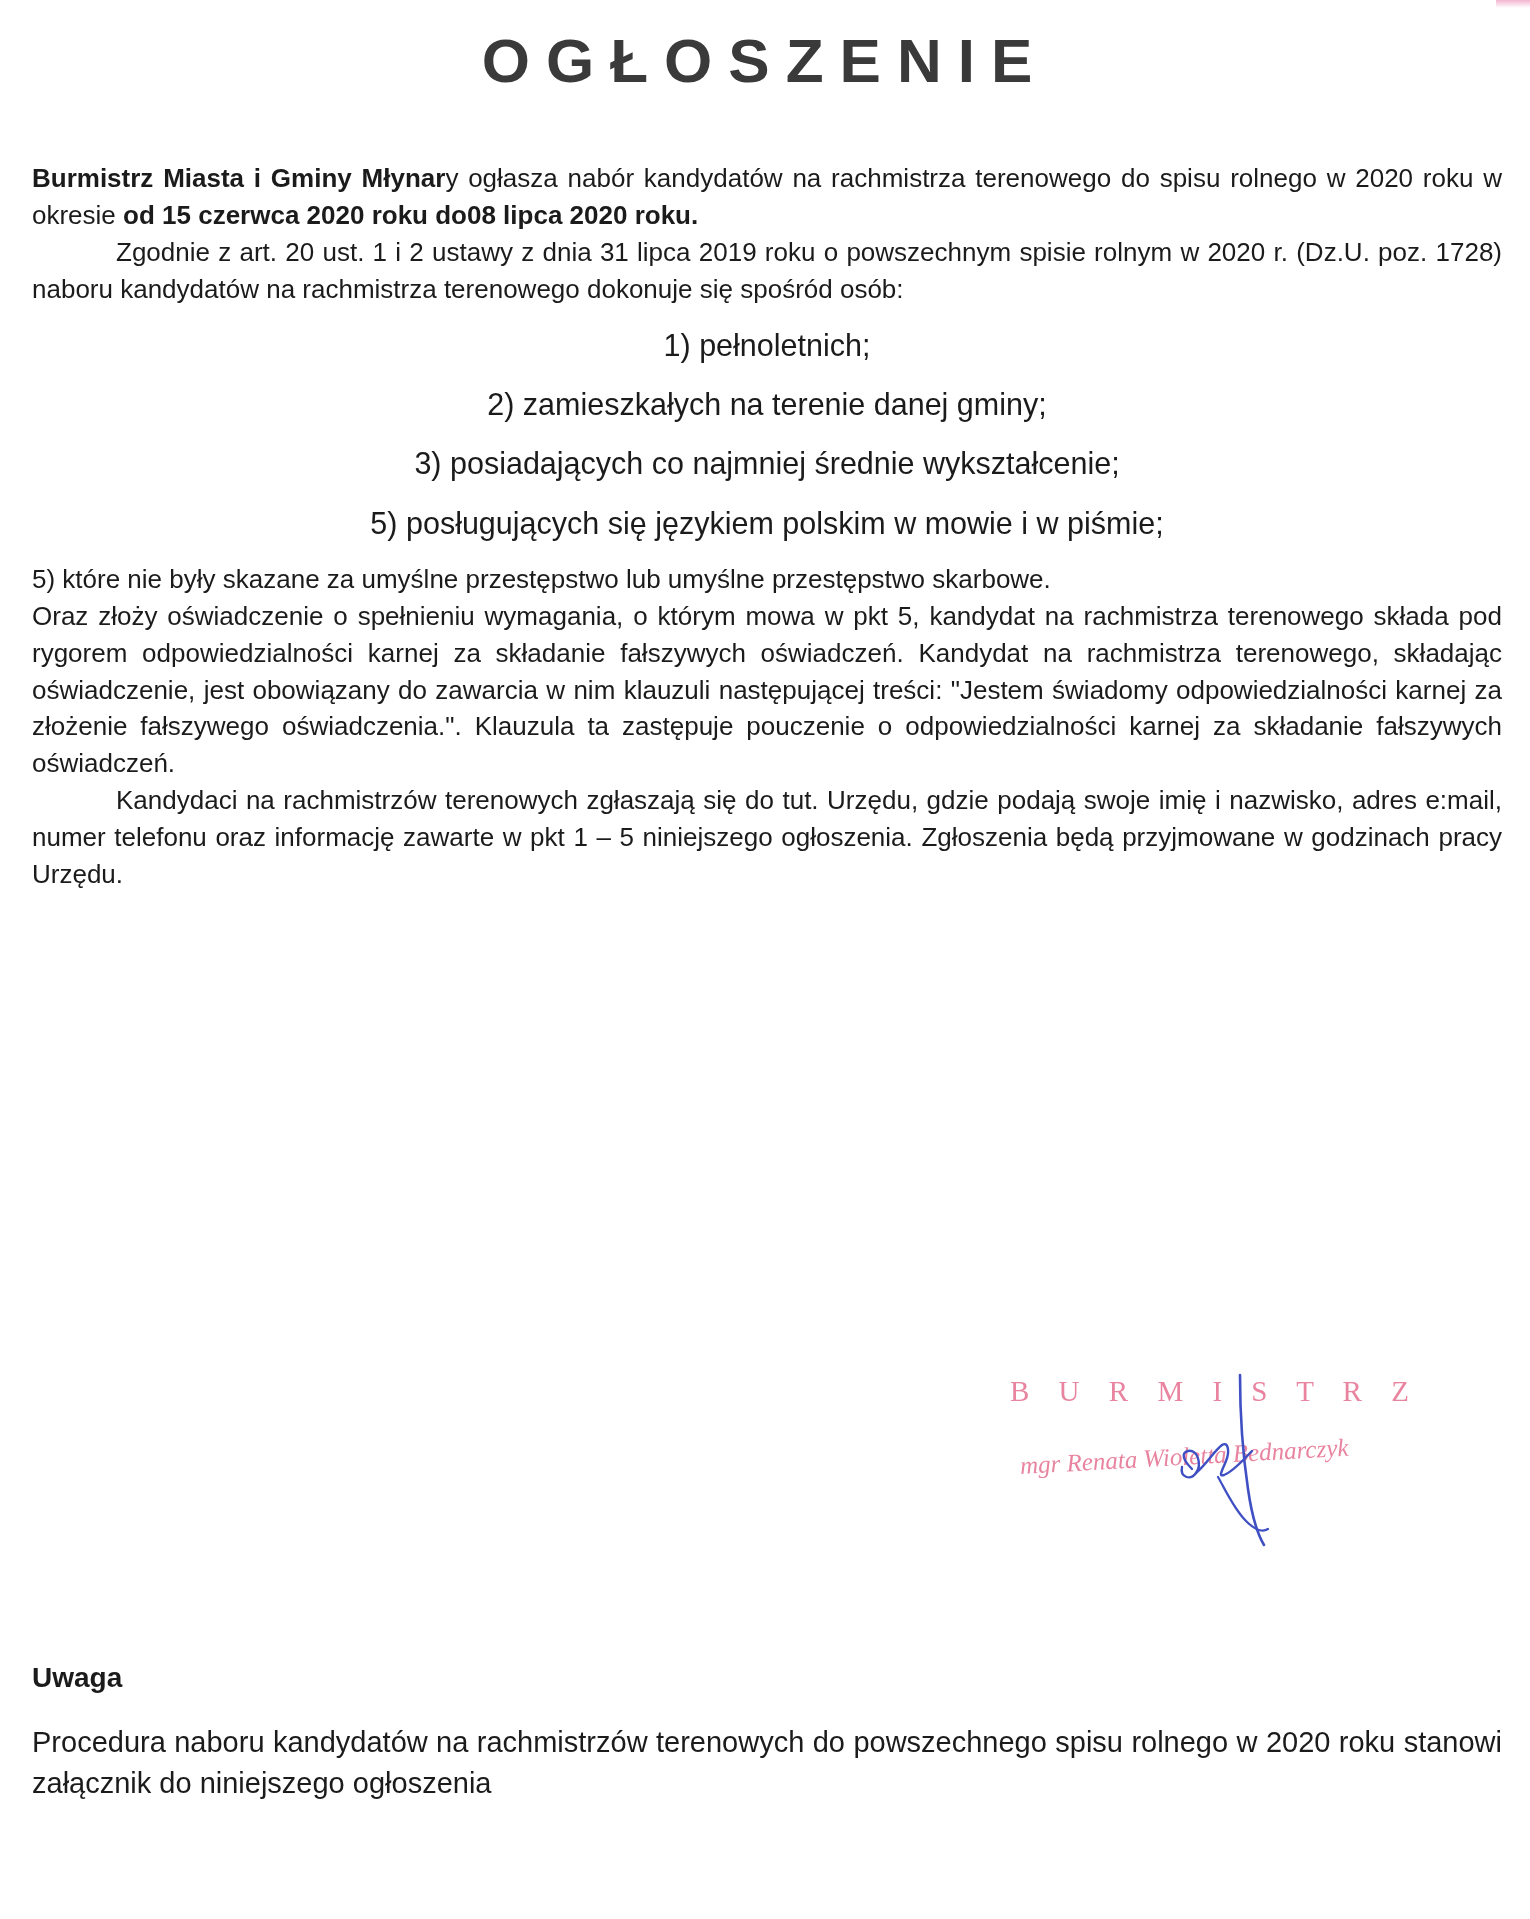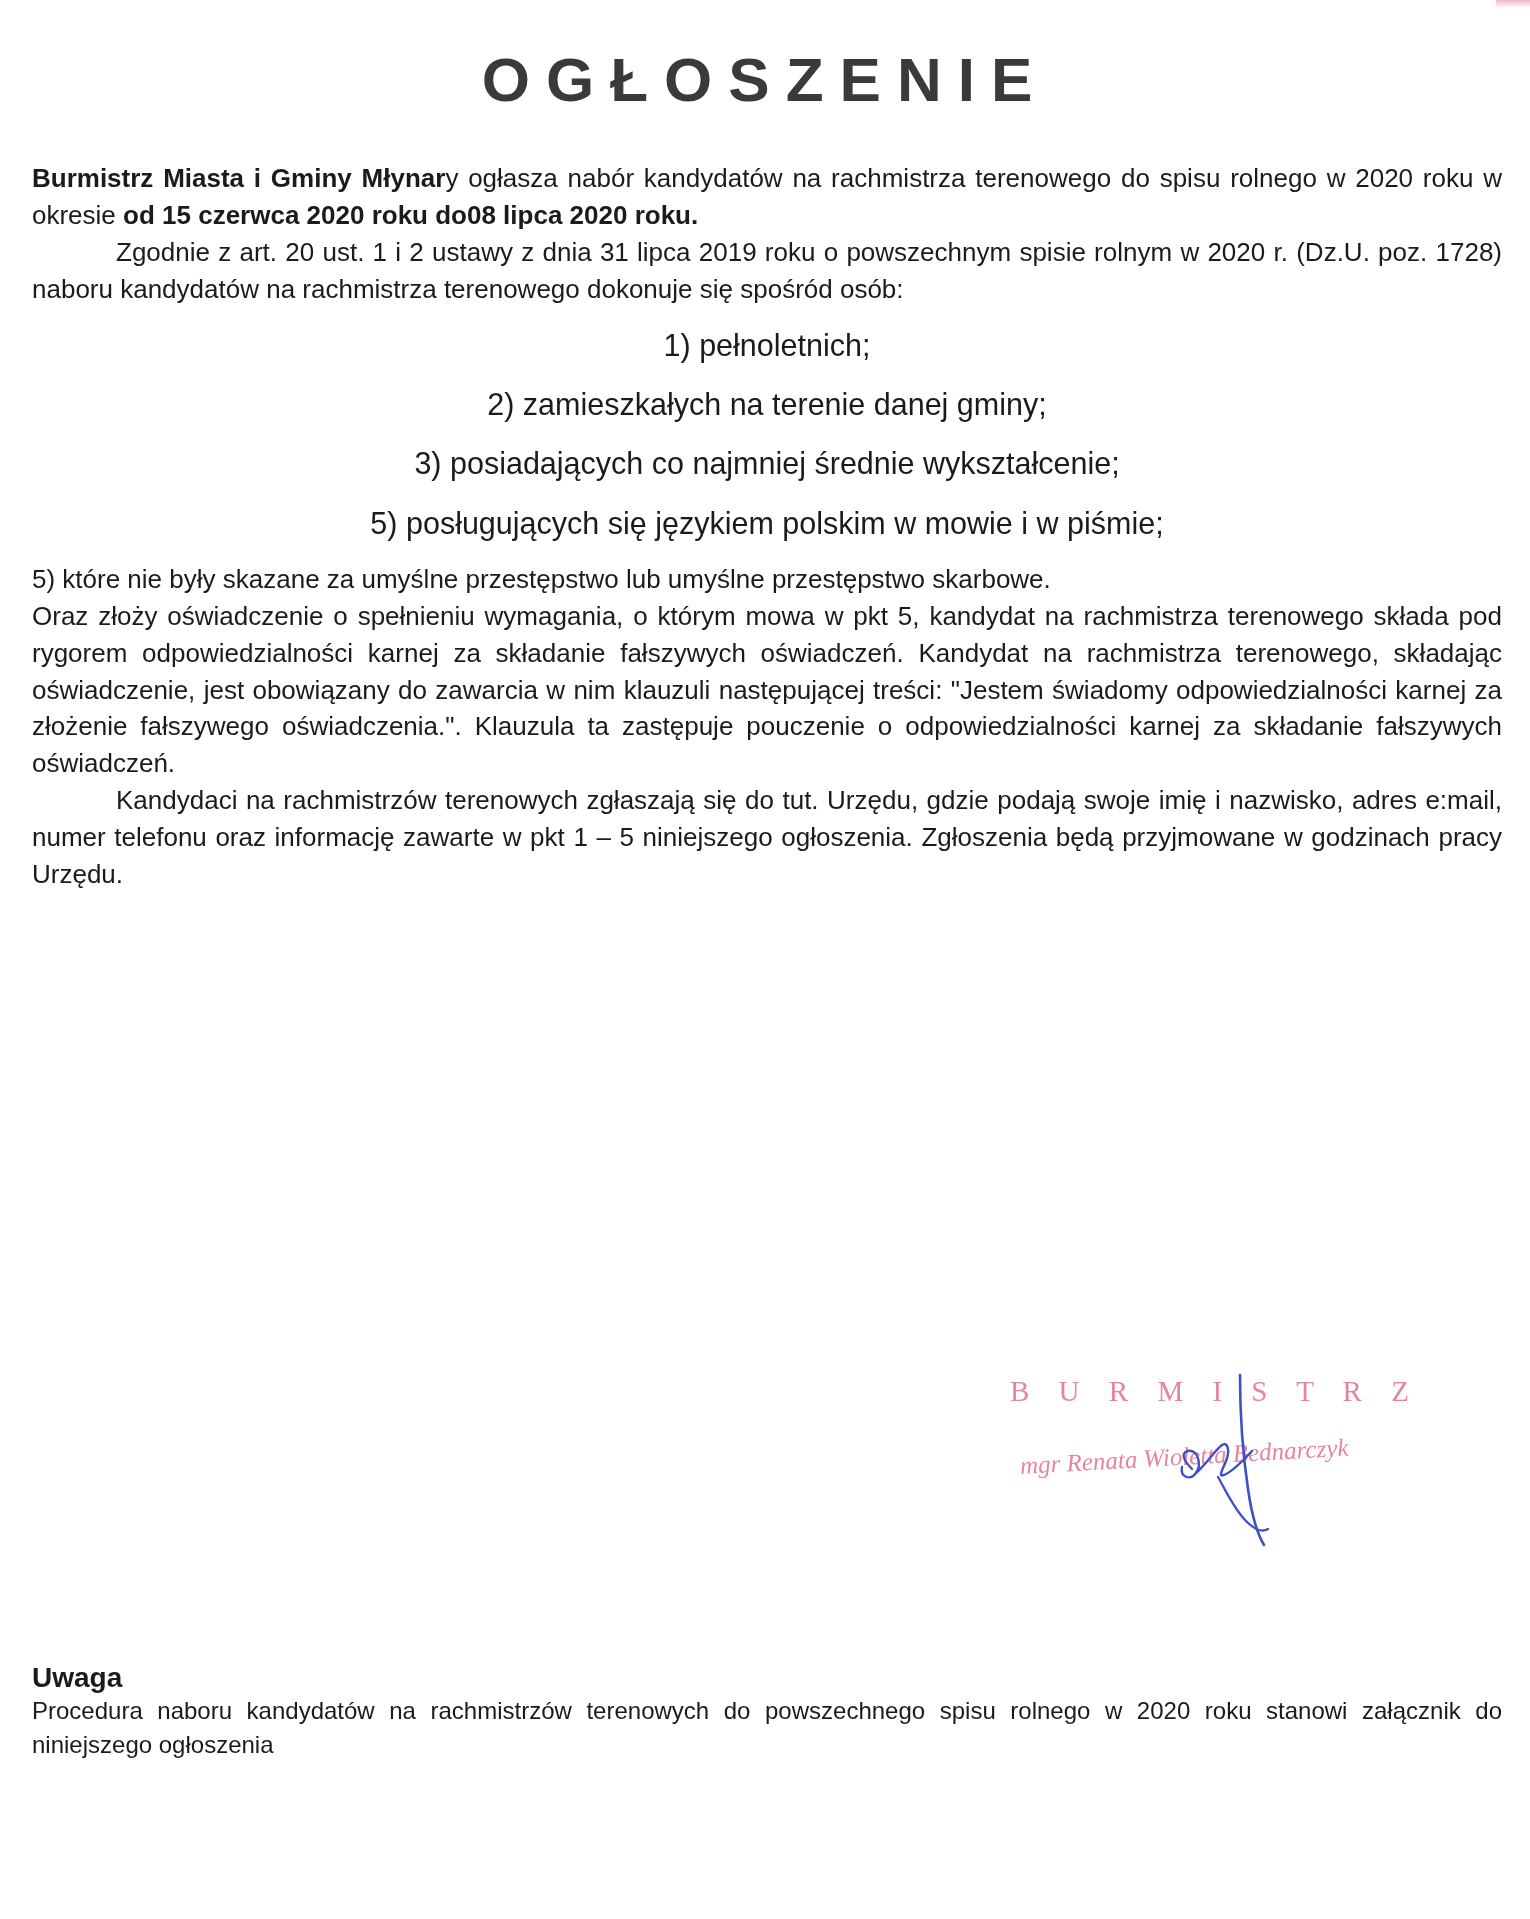--- a/index.html
+++ b/index.html
@@ -28,21 +28,21 @@
   .scan-edge {
     position: absolute;
     top: 0;
     right: 0;
     width: 34px;
     height: 8px;
     background: linear-gradient(to bottom, #f0a8c8, rgba(240,168,200,0));
     opacity: .85;
   }
   .title {
-    margin: 44px 0 0 0;
+    margin: 25px 0 0 0;
     text-align: center;
     font-size: 62px;
     font-weight: bold;
     letter-spacing: 16px;
     color: #3a3a3a;
     font-family: "Liberation Sans", sans-serif;
   }
   .body-wrap {
     position: absolute;
     left: 32px;
@@ -105,23 +105,24 @@
     position: absolute;
     left: 32px;
     top: 1662px;
     width: 1470px;
   }
   .note-title {
     font-size: 28px;
     font-weight: bold;
   }
   .note-body {
-    font-size: 24px;
+    font-size: 29px;
     line-height: 1.42;
     text-align: justify;
+    margin-top: 28px;
   }
 </style>
 </head>
 <body>
 
 <div class="page">
 
   <div class="scan-edge"></div>
 
   <h1 class="title">OGŁOSZENIE</h1>

